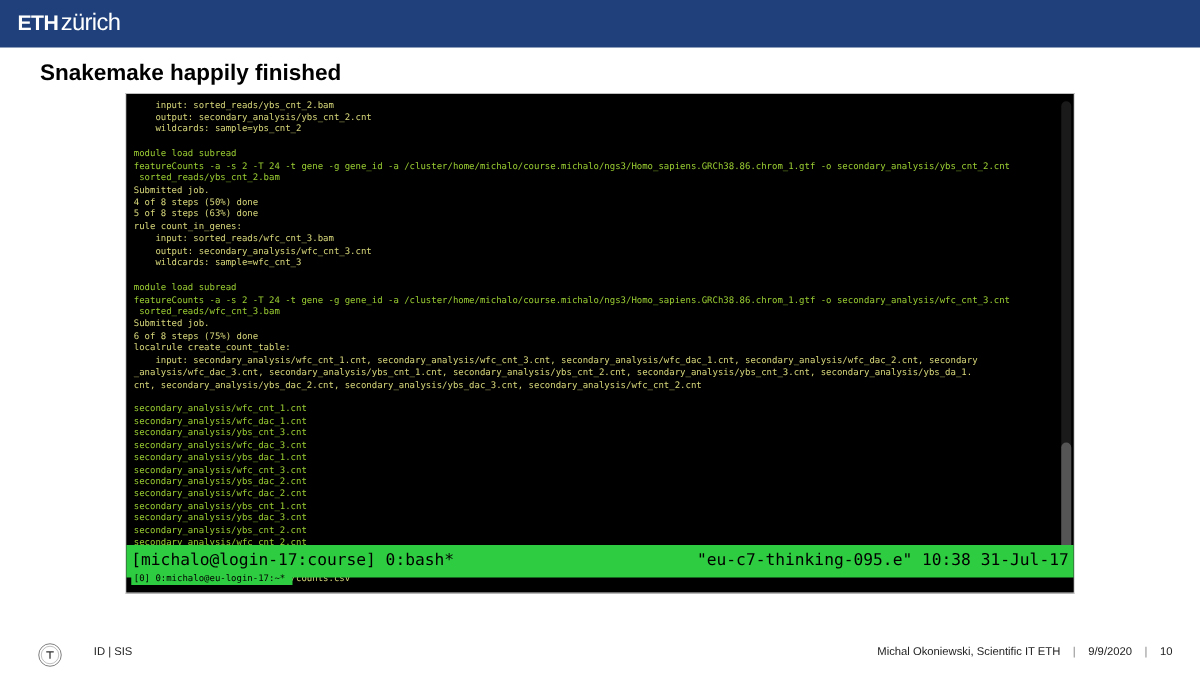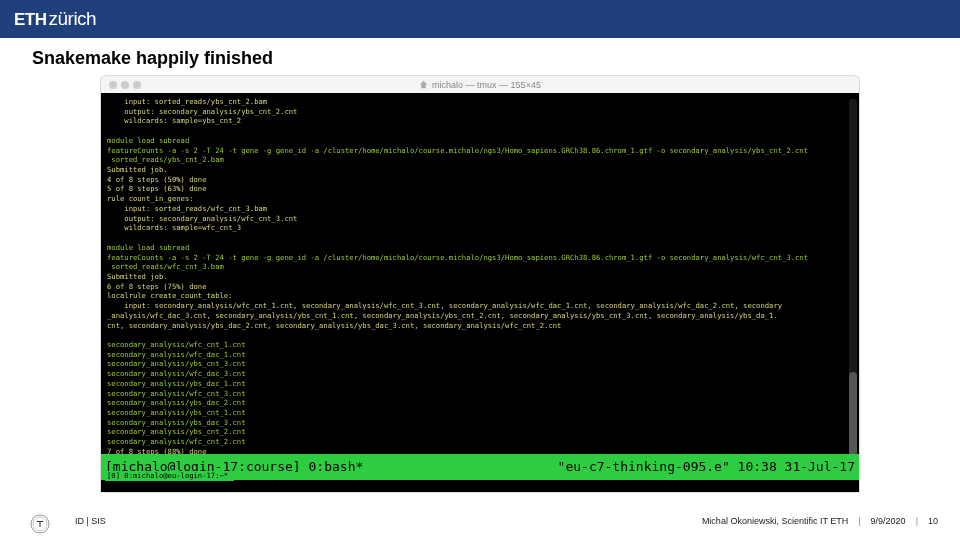--- a/index.html
+++ b/index.html
@@ -19,21 +19,21 @@
   .tb-home { width: 9px; height: 9px; display: inline-block; }
 
   .terminal { background: #000; width: 760px; height: 400px; border: 1px solid #ddd; border-top: none; font-family: "Menlo", "Consolas", monospace; font-size: 7.2px; line-height: 1.35; padding: 4px 6px 0 6px; position: relative; overflow: hidden; }
   .terminal .ln { white-space: pre; color: #c7c7c7; }
   .terminal .g { color: #9acd32; }
   .terminal .y { color: #d6d67a; }
   .scrollbar { position: absolute; right: 2px; top: 6px; bottom: 28px; width: 8px; background: #1a1a1a; border-radius: 4px; }
   .scrollthumb { position: absolute; right: 2px; bottom: 30px; width: 8px; height: 90px; background: #555; border-radius: 4px; }
 
   .statusbar { position: absolute; left: 0; right: 0; bottom: 12px; height: 26px; background: #2ecc40; color: #000; font-size: 13px; display: flex; align-items: center; padding: 0 4px; justify-content: space-between; }
-  .statusbar2 { position: absolute; left: 0; right: 0; bottom: 0; height: 17px; color: #2ecc40; font-size: 7.2px; display: flex; align-items: center; padding: 16px 4px; }
+  .statusbar2 { position: absolute; left: 0; right: 0; bottom: 0; height: 17px; color: #2ecc40; font-size: 7.2px; display: flex; align-items: flex-start; padding: 16px 4px; }
   .sb2-inner { background: #2ecc40; color: #000; padding: 0 6px 0 2px; }
 
   .footer { position: absolute; bottom: 8px; left: 0; right: 0; height: 22px; display: flex; align-items: center; padding: 0 22px 0 58px; font-size: 9px; color: #222; }
   .footer-left { display: flex; align-items: center; gap: 8px; margin-left: 17px; }
   .seal { width: 20px; height: 20px; position: absolute; left: 30px; bottom: 6px; }
   .seal svg { width: 100%; height: 100%; }
   .footer-right { margin-left: auto; display: flex; align-items: center; gap: 10px; color: #222; }
   .footer-right .sep { color: #888; }
 </style>
 </head>
@@ -41,35 +41,20 @@
 
 <div class="topbar">
   <span class="eth-logo">
     <span>ETH</span><span class="zurich">zürich</span>
   </span>
 </div>
 
 <div class="title">Snakemake happily finished</div>
 
 <div class="term-wrap">
-  <div class="term-titlebar">
-    <div class="tb-dots">
-      <span class="tb-dot"></span>
-      <span class="tb-dot"></span>
-      <span class="tb-dot"></span>
-    </div>
-    <div class="tb-title">
-      <span class="tb-home">
-        <svg viewBox="0 0 12 12">
-            <path d="M1 6 L6 1 L11 6 L9 6 L9 11 L3 11 L3 6 Z" fill="#aaa"></path>
-          </svg>
-      </span>
-      <span>michalo — tmux — 155×45</span>
-    </div>
-  </div>
   <div class="terminal" id="terminal">
       <div class="ln y">    input: sorted_reads/ybs_cnt_2.bam</div>
       <div class="ln y">    output: secondary_analysis/ybs_cnt_2.cnt</div>
       <div class="ln y">    wildcards: sample=ybs_cnt_2</div>
       <div class="ln "> </div>
       <div class="ln g">module load subread</div>
       <div class="ln g">featureCounts -a -s 2 -T 24 -t gene -g gene_id -a /cluster/home/michalo/course.michalo/ngs3/Homo_sapiens.GRCh38.86.chrom_1.gtf -o secondary_analysis/ybs_cnt_2.cnt</div>
       <div class="ln g"> sorted_reads/ybs_cnt_2.bam</div>
       <div class="ln y">Submitted job.</div>
       <div class="ln y">4 of 8 steps (50%) done</div>
@@ -89,20 +74,21 @@
       <div class="ln y">_analysis/wfc_dac_3.cnt, secondary_analysis/ybs_cnt_1.cnt, secondary_analysis/ybs_cnt_2.cnt, secondary_analysis/ybs_cnt_3.cnt, secondary_analysis/ybs_da_1.</div>
       <div class="ln y">cnt, secondary_analysis/ybs_dac_2.cnt, secondary_analysis/ybs_dac_3.cnt, secondary_analysis/wfc_cnt_2.cnt</div>
       <div class="ln "> </div>
       <div class="ln g">secondary_analysis/wfc_cnt_1.cnt</div>
       <div class="ln g">secondary_analysis/wfc_dac_1.cnt</div>
       <div class="ln g">secondary_analysis/ybs_cnt_3.cnt</div>
       <div class="ln g">secondary_analysis/wfc_dac_3.cnt</div>
       <div class="ln g">secondary_analysis/ybs_dac_1.cnt</div>
       <div class="ln g">secondary_analysis/wfc_cnt_3.cnt</div>
       <div class="ln g">secondary_analysis/ybs_dac_2.cnt</div>
+      <div class="ln g">secondary_analysis/wfc_dac_2.cnt</div>
       <div class="ln g">secondary_analysis/ybs_cnt_1.cnt</div>
       <div class="ln g">secondary_analysis/ybs_dac_3.cnt</div>
       <div class="ln g">secondary_analysis/ybs_cnt_2.cnt</div>
       <div class="ln g">secondary_analysis/wfc_cnt_2.cnt</div>
       <div class="ln y">7 of 8 steps (88%) done</div>
       <div class="ln y">localrule all:</div>
       <div class="ln y">    input: secondary_analysis/counts.csv</div>
     <div class="scrollbar"></div>
     <div class="scrollthumb"></div>
     <div class="statusbar">

